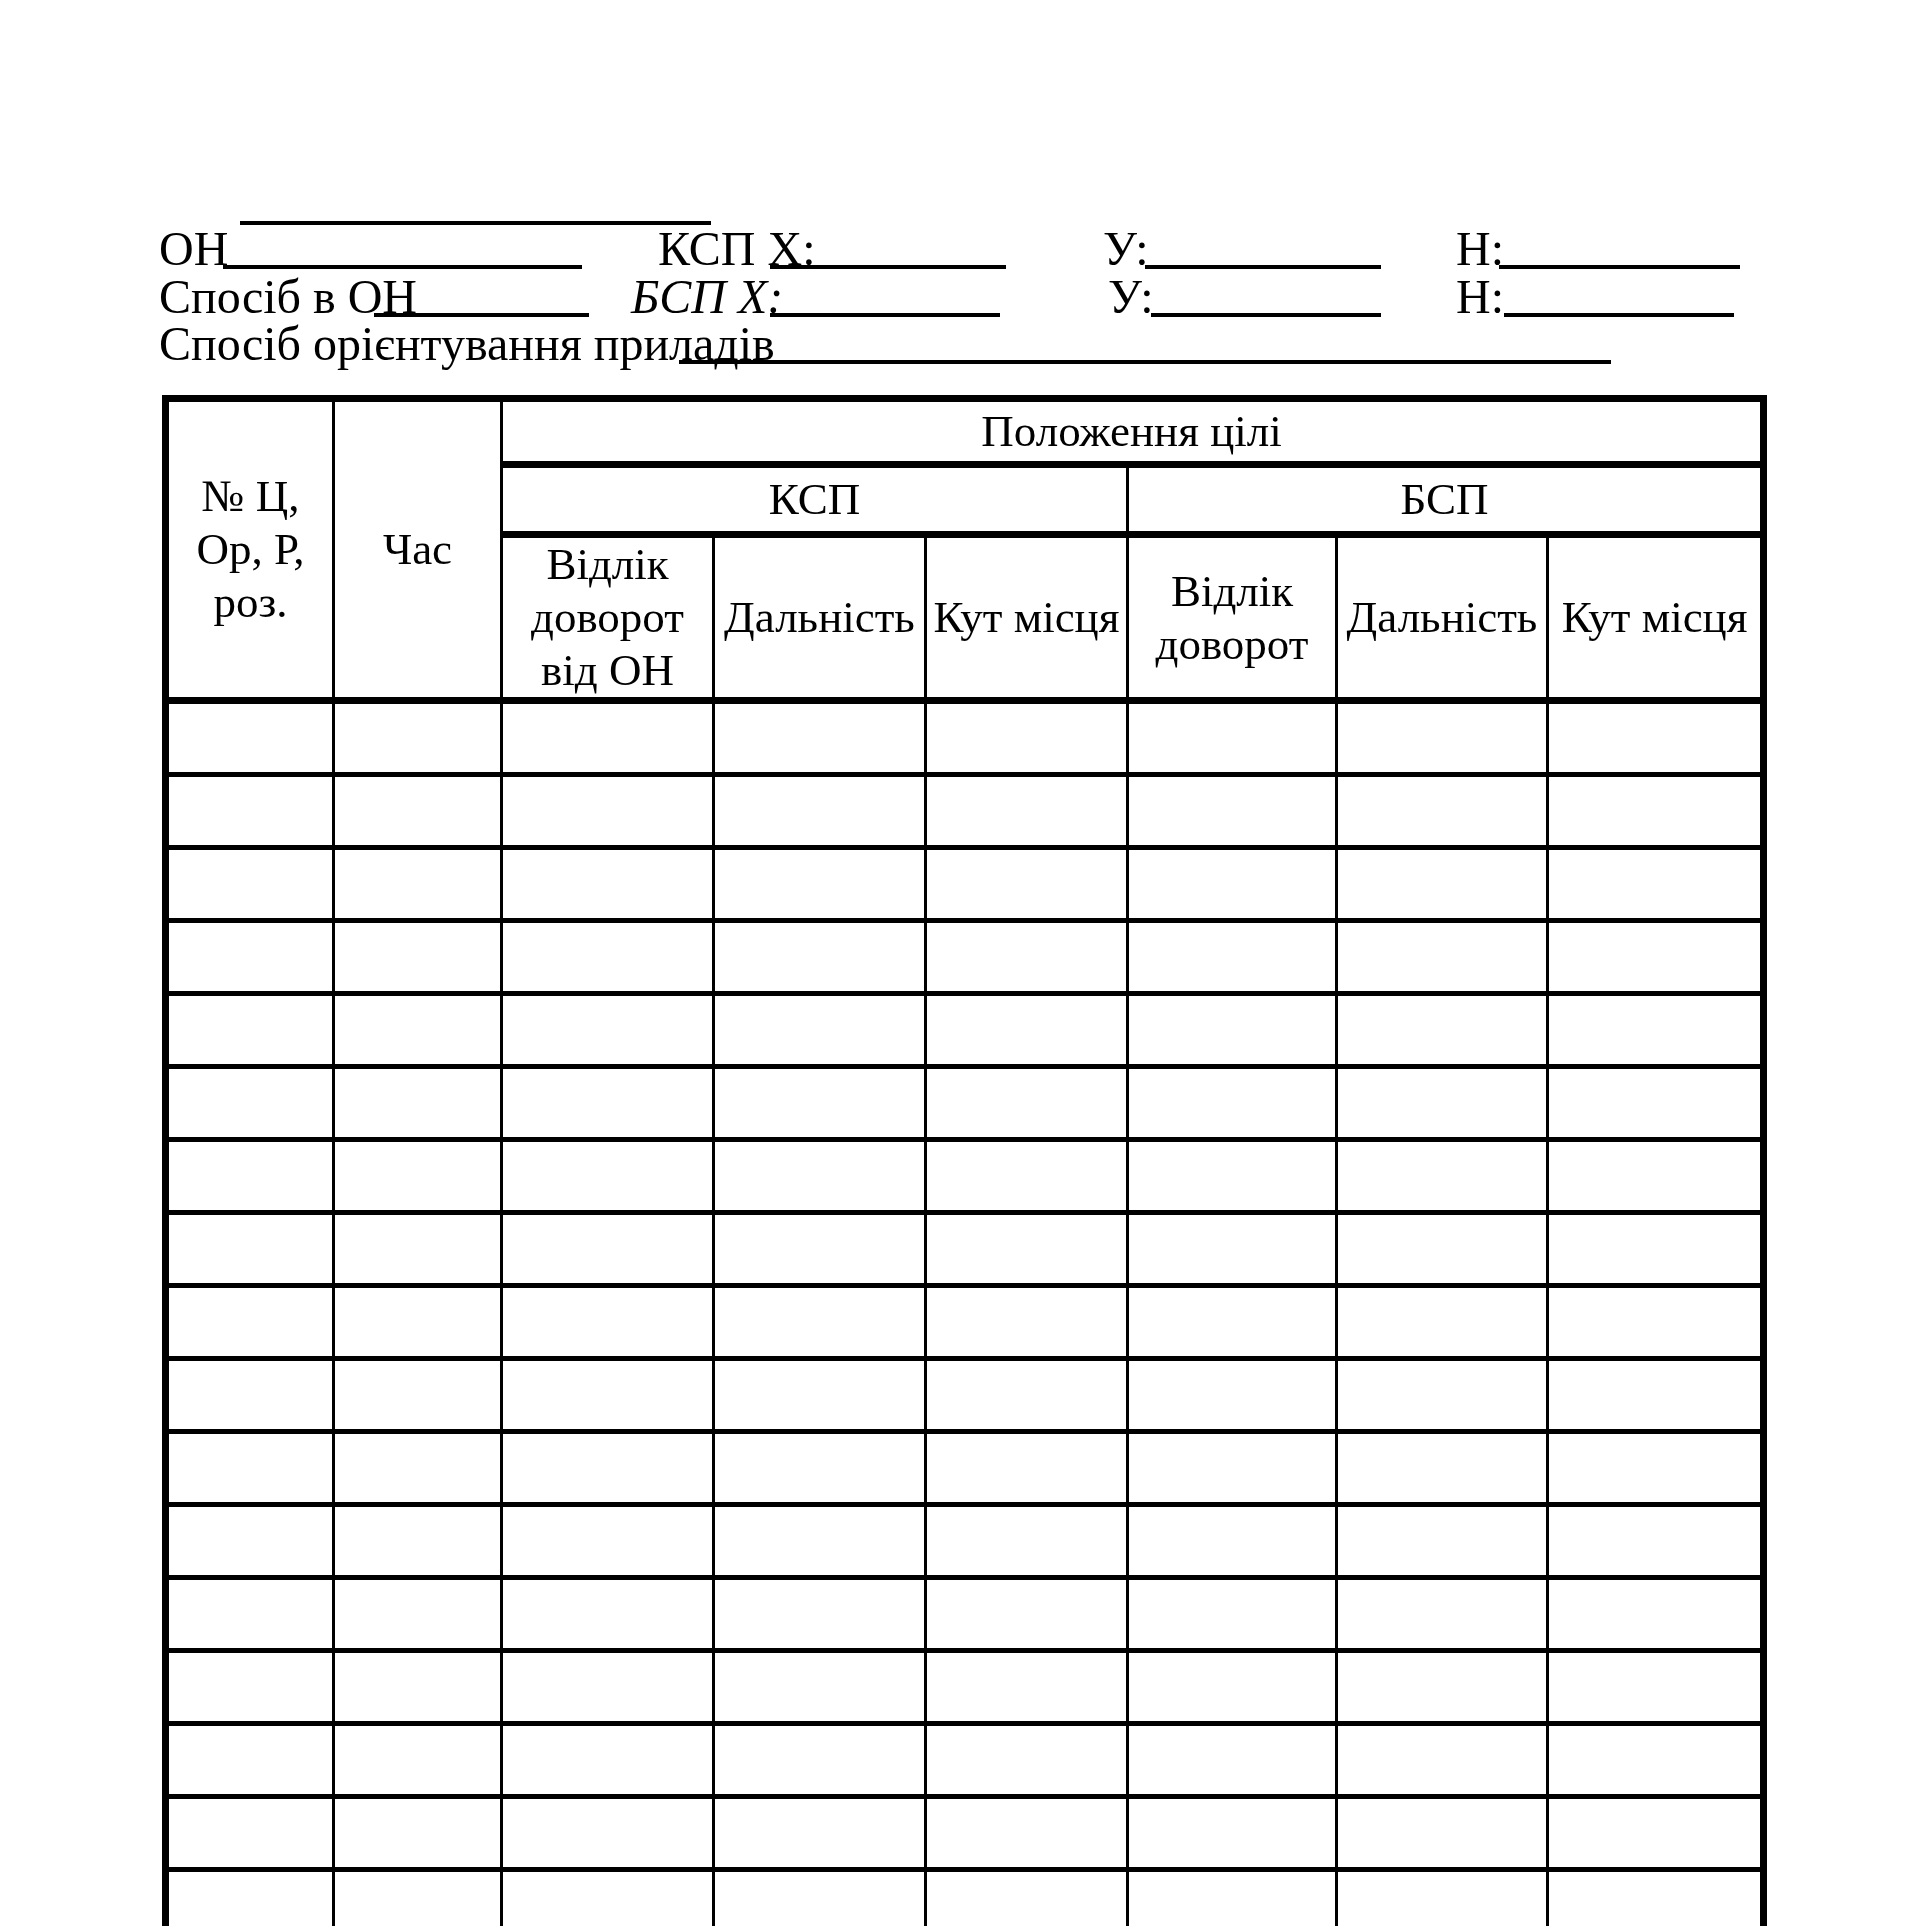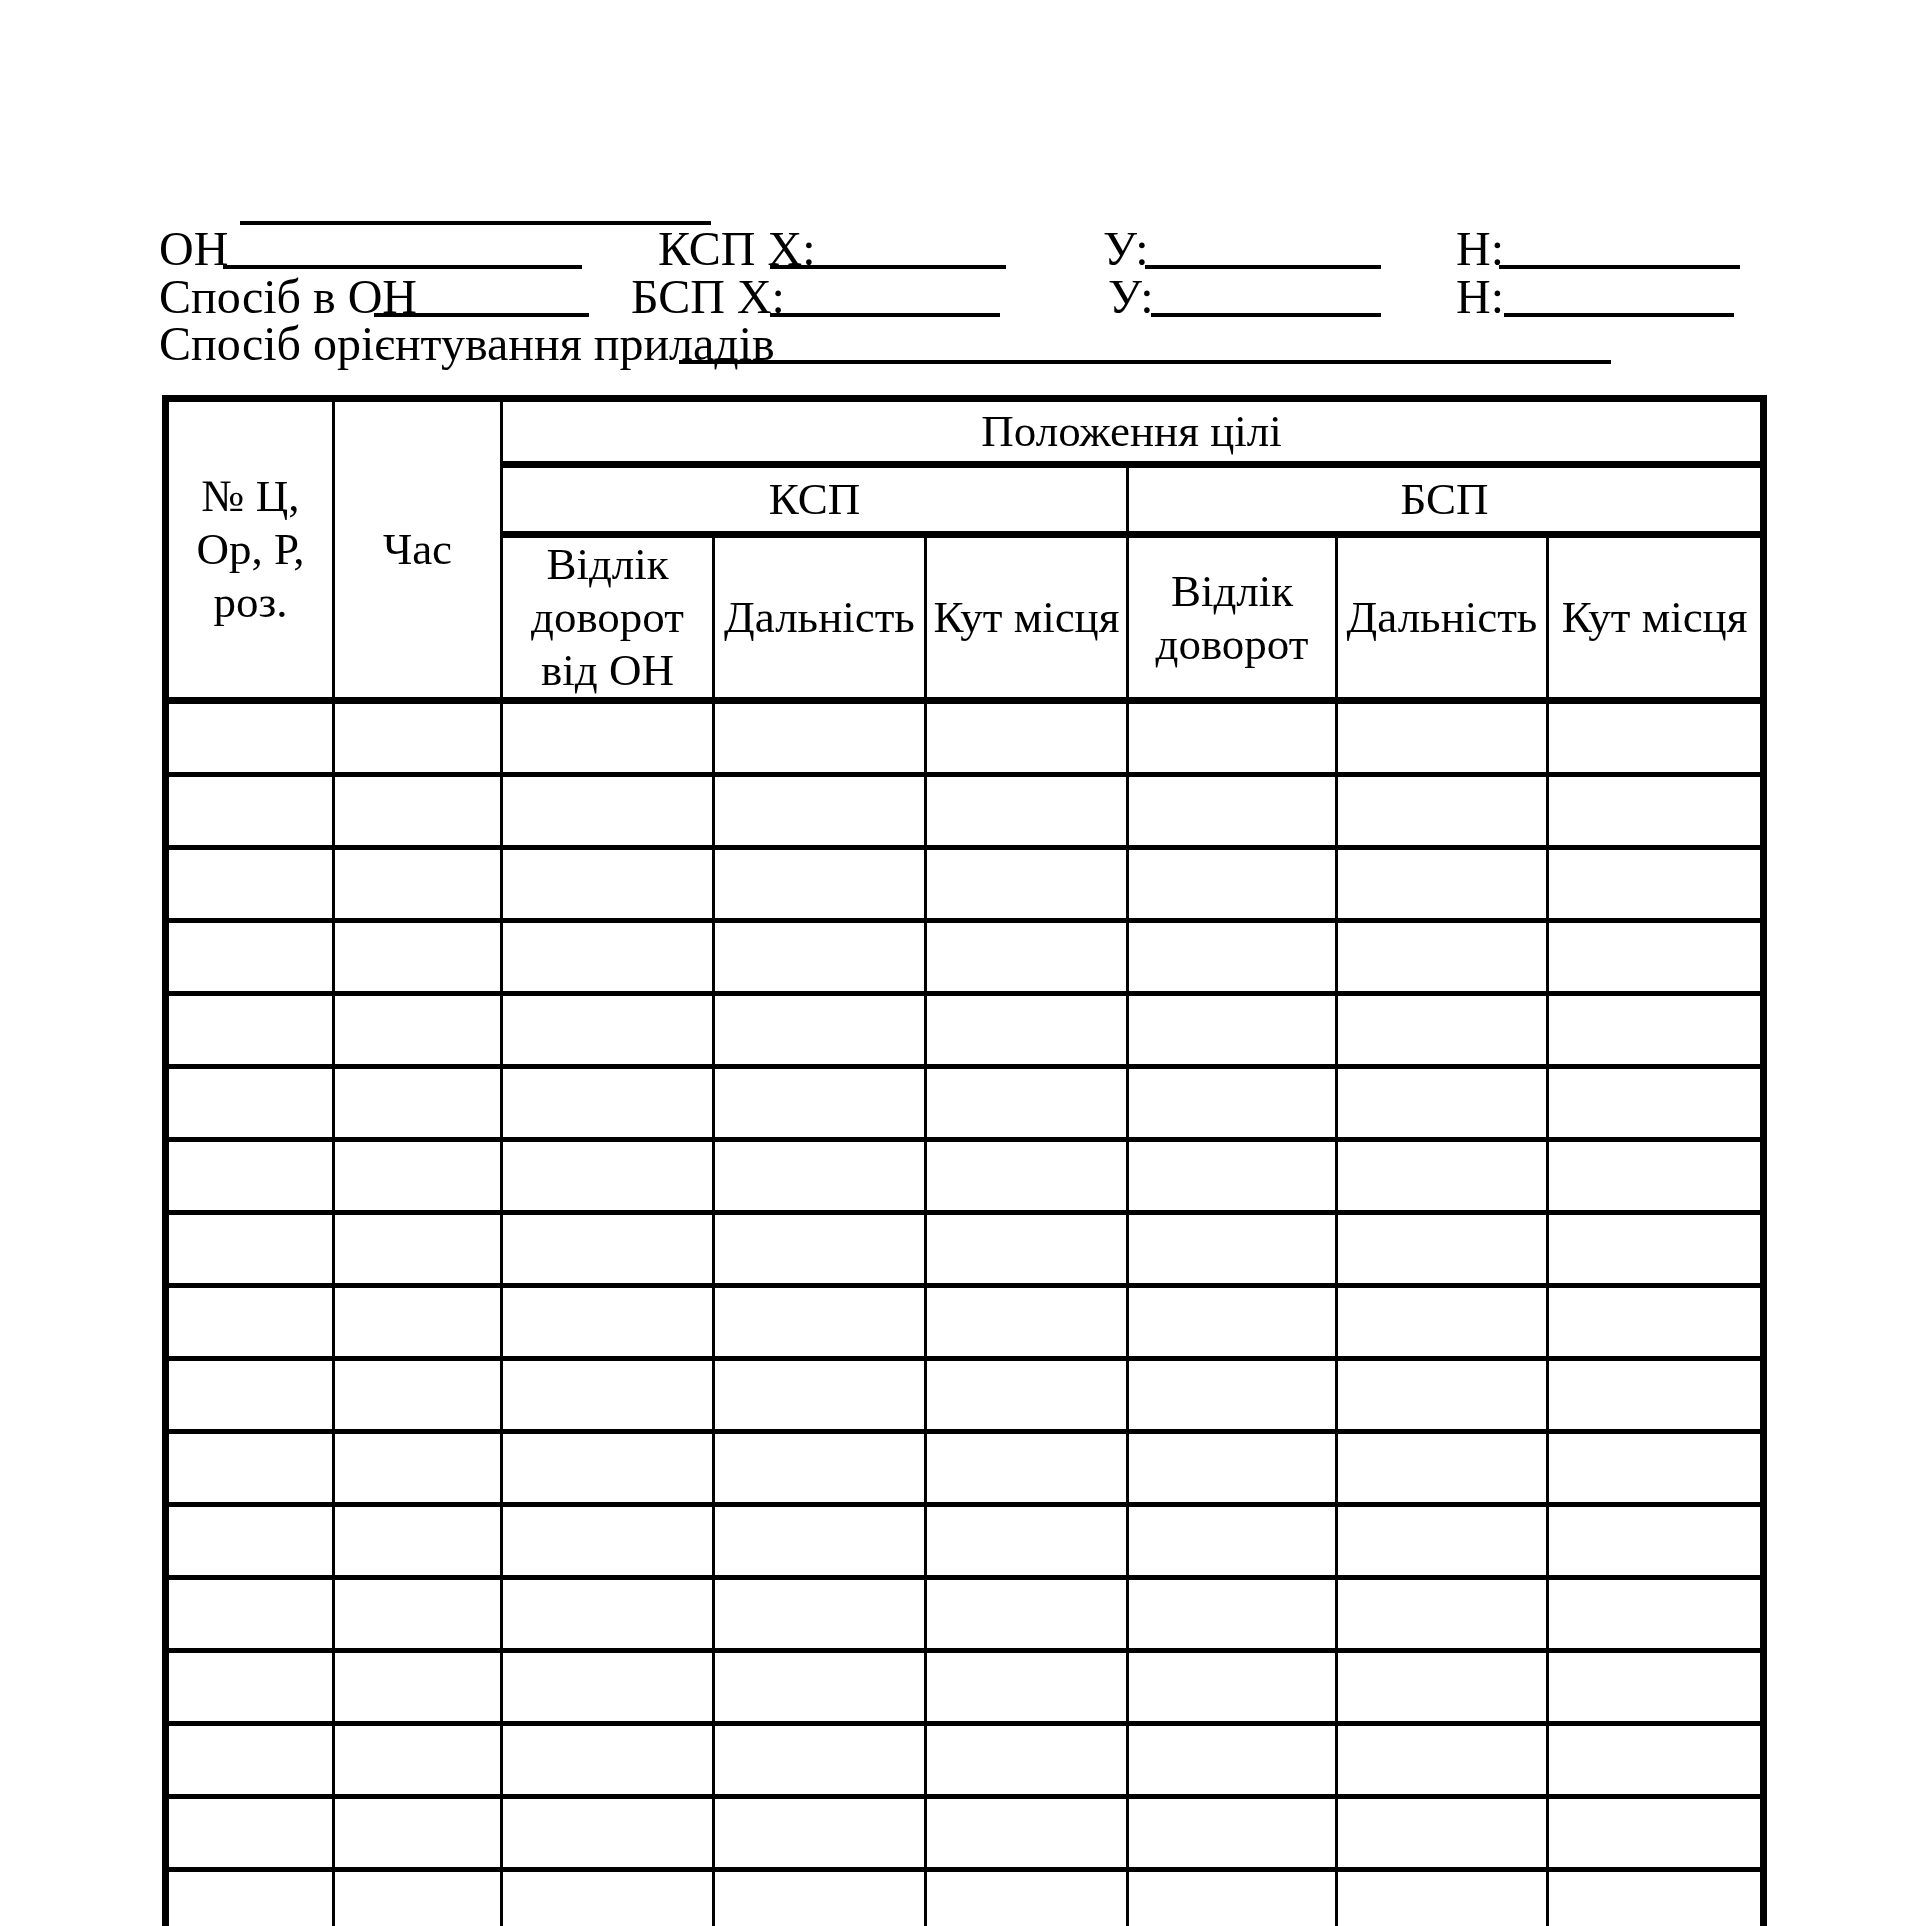--- a/index.html
+++ b/index.html
@@ -92,21 +92,21 @@
   <div class="blank" style="left:223px;  top:265px; width:359px;"></div>
   <span class="lbl" style="left:658px; top:226px;text-align:center;">КСП Х:</span>
   <div class="blank" style="left:770px; top:265px; width:236px;"></div>
   <span class="lbl" style="left:1103px; top:226px;">У:</span>
   <div class="blank" style="left:1145px; top:265px; width:236px;"></div>
   <span class="lbl" style="left:1456px; top:226px;">Н:</span>
   <div class="blank" style="left:1499px; top:265px; width:241px;"></div>
 
   <span class="lbl" style="left:159px;  top:274px;">Спосіб в ОН</span>
   <div class="blank" style="left:374px;  top:313px; width:215px;"></div>
-  <span class="lbl" style="left:631px; top:274px;">БСП Х:</span>
+  <span class="lbl" style="left:631px; top:274px;font-style:italic;">БСП Х:</span>
   <div class="blank" style="left:770px; top:313px; width:230px;"></div>
   <span class="lbl" style="left:1108px; top:274px;">У:</span>
   <div class="blank" style="left:1151px; top:313px; width:230px;"></div>
   <span class="lbl" style="left:1456px; top:274px;">Н:</span>
   <div class="blank" style="left:1504px; top:313px; width:230px;"></div>
 
   <span class="lbl" style="left:159px;  top:321px;">Спосіб орієнтування приладів</span>
   <div class="blank" style="left:679px; top:360px; width:932px;"></div>
 
   <table class="obs-table">

